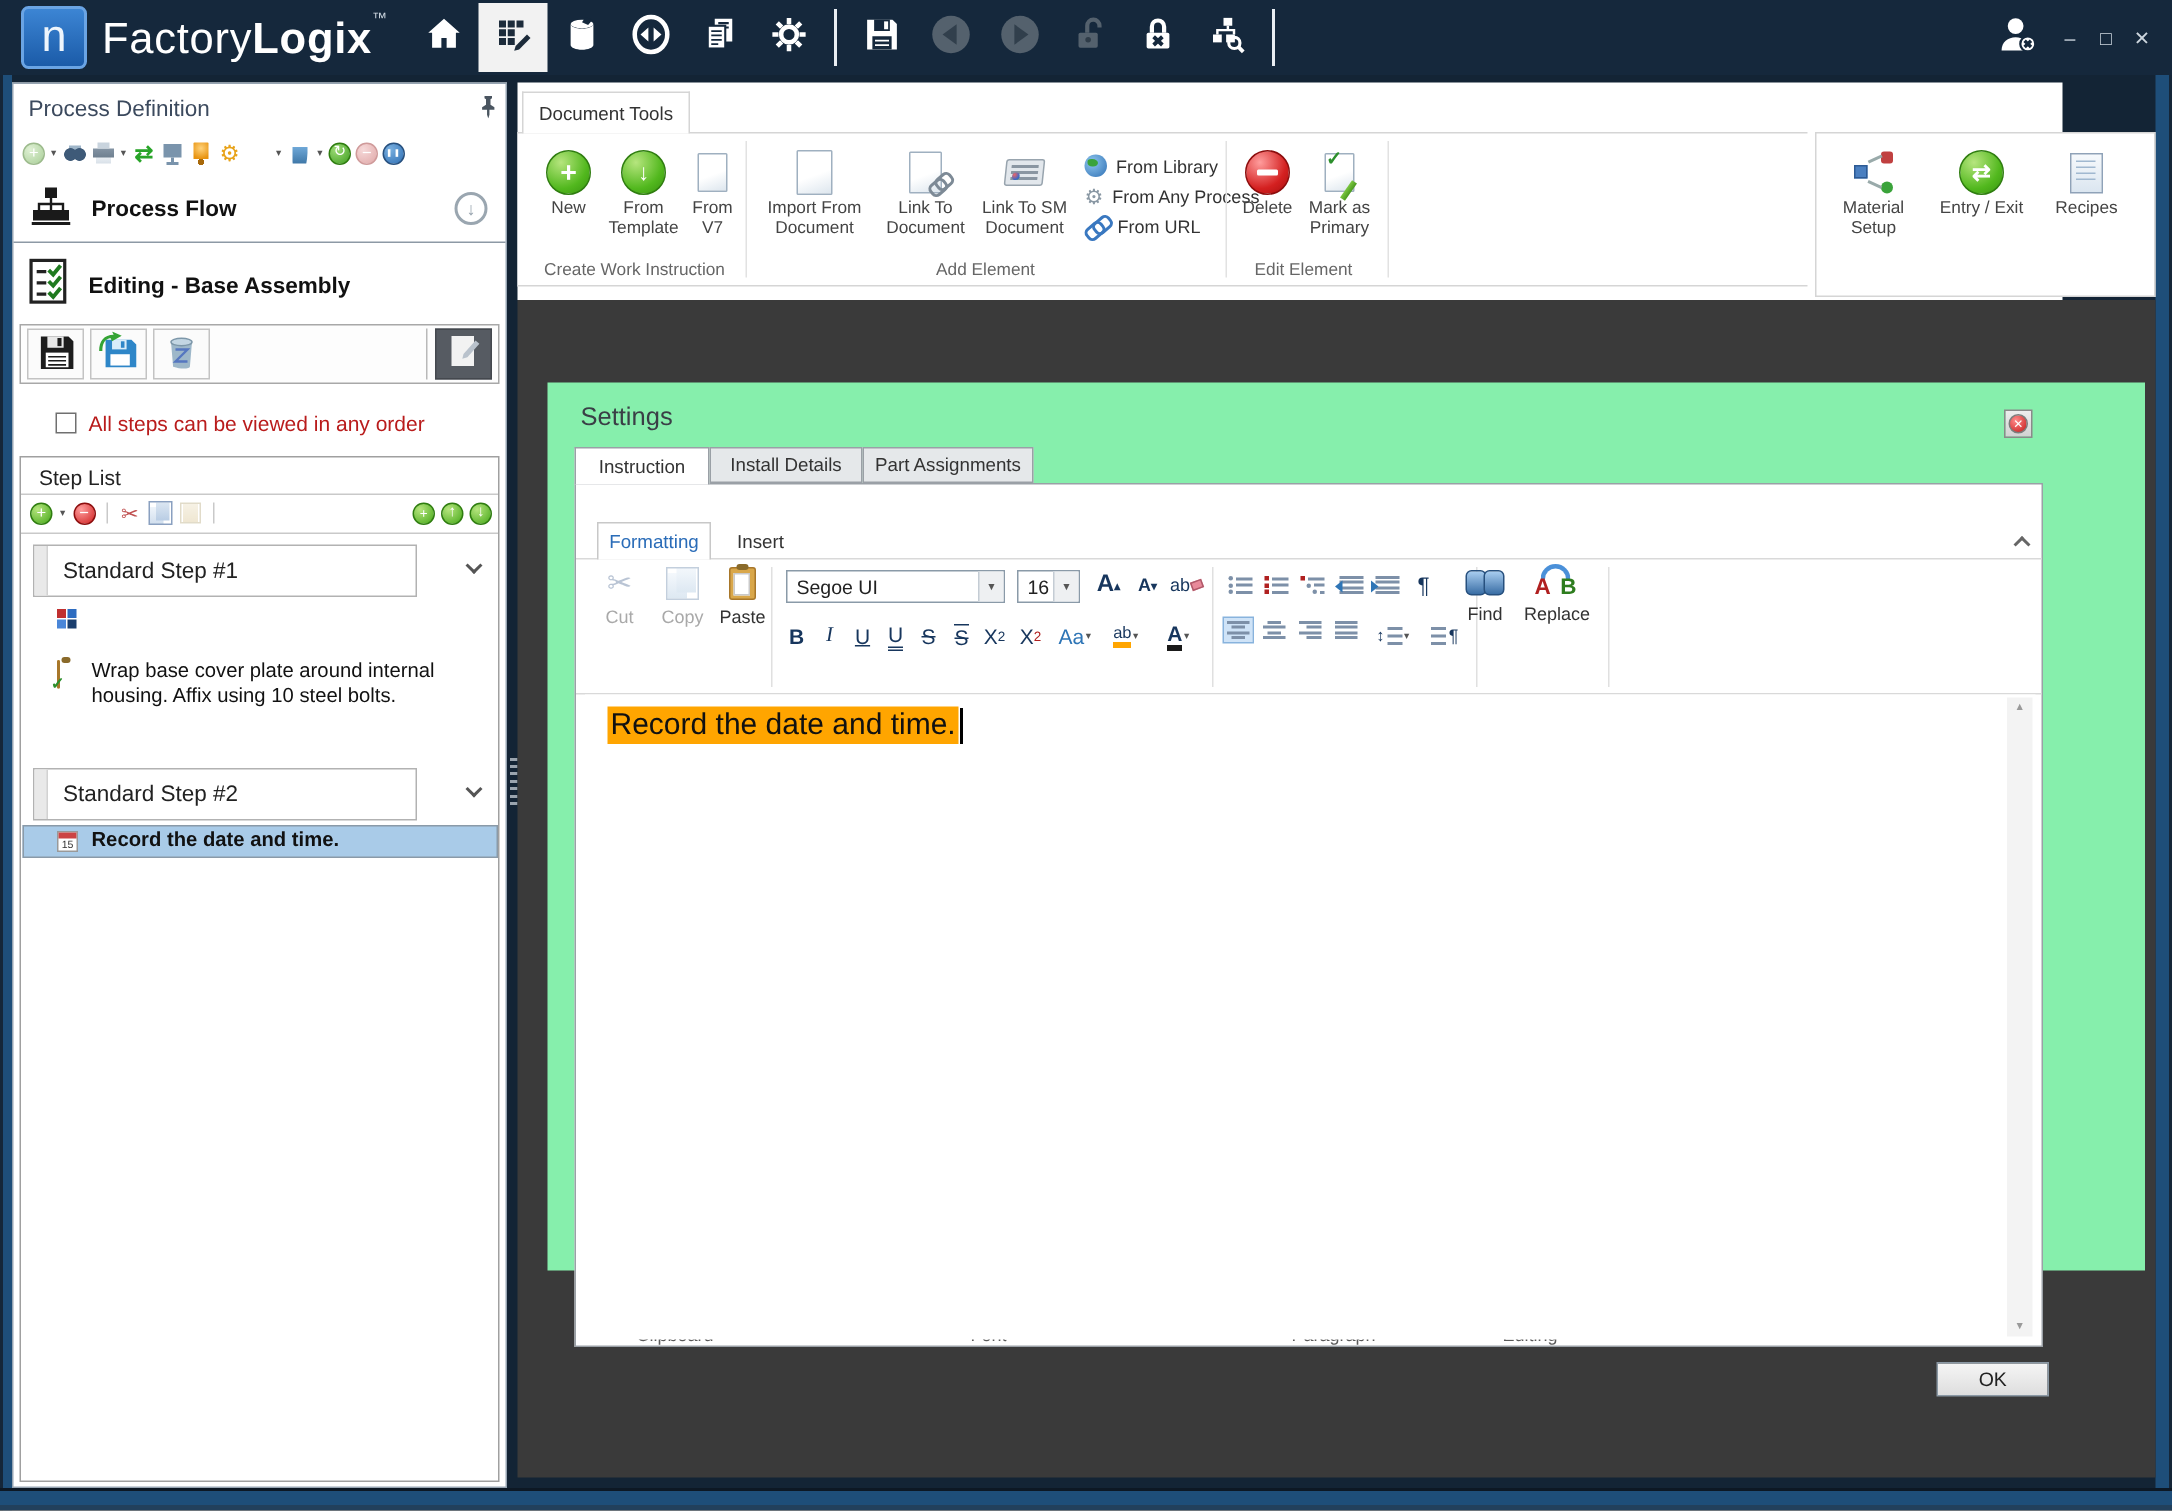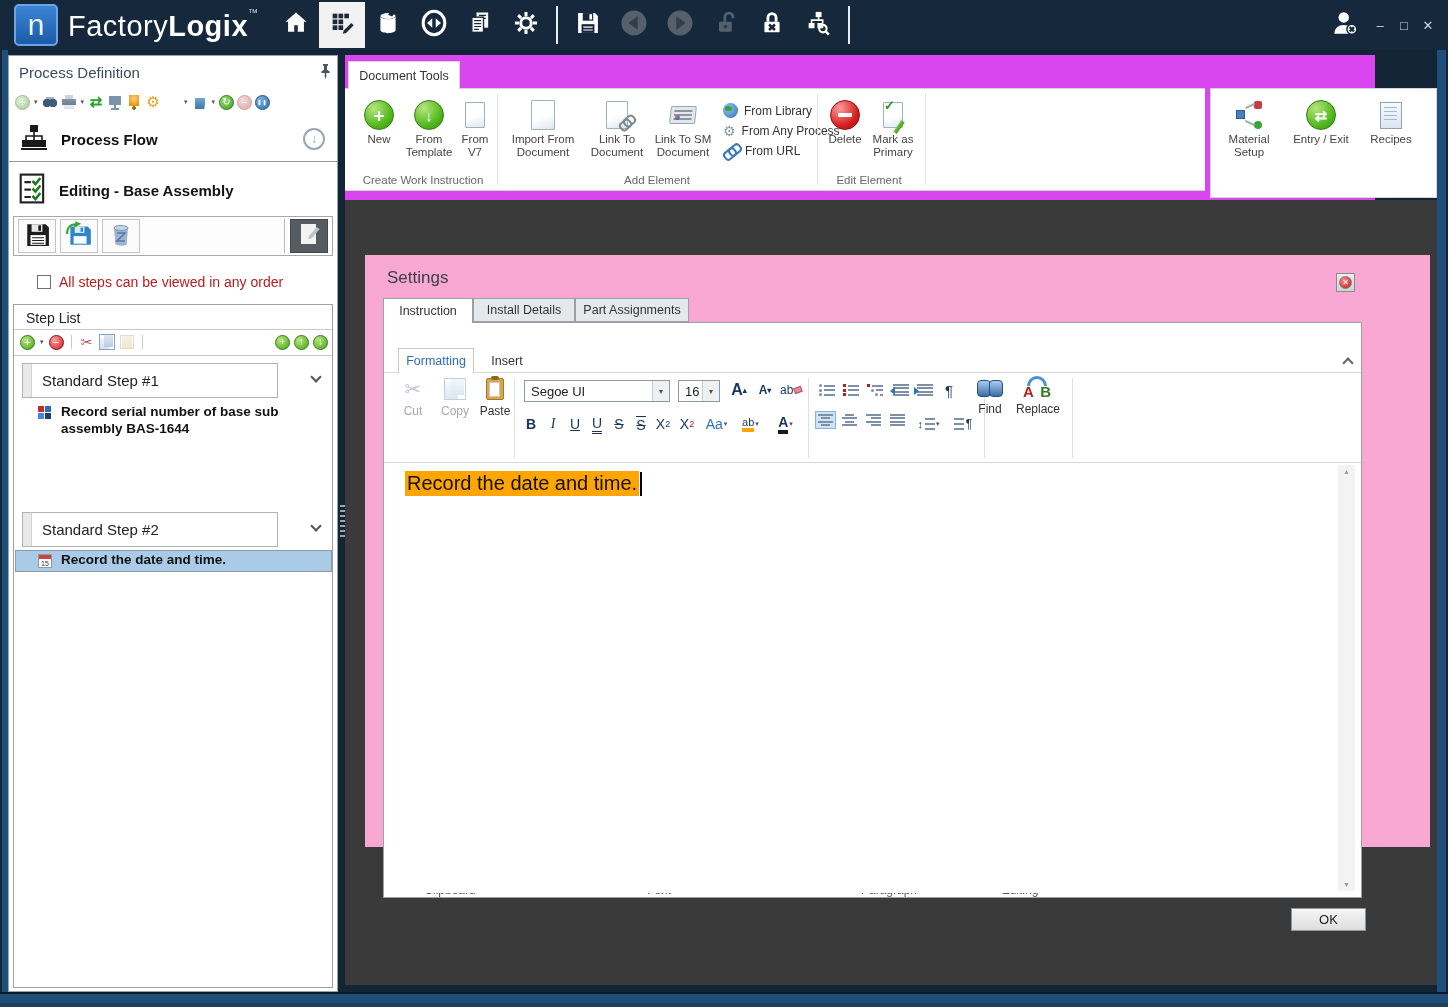--- a/index.html
+++ b/index.html
@@ -65,38 +65,38 @@
   .p-clip{width:12px;height:14px;background:#d9a74a;border:1px solid #a8772a;border-radius:2px;position:relative}
   .p-clip::before{content:"";position:absolute;left:2px;top:-3px;width:6px;height:4px;background:#8a6a2a;border-radius:2px}
   .p-clip::after{content:"✓";position:absolute;right:-4px;bottom:-4px;color:#2c8f2c;font-weight:bold;font-size:11px}
   .p-form{width:12px;height:14px;background:#fff;border:1px solid #9aa;position:relative}
   .p-form::before{content:"";position:absolute;left:2px;top:3px;width:7px;height:1px;background:#98a;box-shadow:0 3px 0 #98a,0 6px 0 #98a}
   .p-form::after{content:"";position:absolute;right:-3px;bottom:-2px;width:8px;height:3px;background:#8899aa;transform:rotate(-45deg)}
   .p-cal{width:14px;height:14px;background:#fff;border:1px solid #999;position:relative;font-size:7px;display:flex;align-items:flex-end;justify-content:center;color:#333}
   .p-cal::before{content:"";position:absolute;left:0;top:0;width:100%;height:4px;background:#c44}
 
   
-  .ribbon{position:absolute;left:345px;top:55px;width:1030px;height:145px;background:#d946ef}
+  .ribbon{position:absolute;left:345px;top:55px;width:1030px;height:145px;background:#ffffff}
   .doc-tab{position:absolute;left:3px;top:6px;width:112px;height:28px;background:#fff;border:1px solid #d5d5d5;border-bottom:none;display:flex;align-items:center;justify-content:center;font-size:12.5px;color:#333;z-index:2}
   .band{position:absolute;left:0;top:33px;width:860px;height:103px;background:#fff;border-top:1px solid #d5d5d5;border-bottom:1px solid #d5d5d5}
   .gsep{position:absolute;top:5px;bottom:5px;width:1px;background:#e2e2e2}
   .rbtn{position:absolute;display:flex;flex-direction:column;align-items:center;font-size:11.5px;color:#444;text-align:center;line-height:13px}
   .rbtn .ia{height:36px;display:flex;align-items:center;justify-content:center}
   .glabel{position:absolute;bottom:4px;font-size:11.5px;color:#666;text-align:center;transform:translateX(-50%)}
   .menu3{position:absolute;display:flex;flex-direction:column;gap:6px;font-size:12px;color:#333}
   .menu3 .mrow{display:flex;align-items:center;gap:6px}
   .gcirc{width:30px;height:30px;border-radius:50%;background:radial-gradient(circle at 32% 26%,#b6e57e,#52b81e 62%,#379310);border:1px solid #2f7d10;color:#fff;font-size:19px;font-weight:bold;display:flex;align-items:center;justify-content:center;line-height:1}
   .rcirc{width:30px;height:30px;border-radius:50%;background:radial-gradient(circle at 32% 26%,#ff9d9d,#d42020 62%,#a60f0f);border:1px solid #8c0d0d;display:flex;align-items:center;justify-content:center}
   .rcirc i{display:block;width:14px;height:4px;background:#fff;border-radius:1px}
   .pg{width:22px;height:28px;background:linear-gradient(160deg,#ffffff 55%,#dde6ee);border:1px solid #9fb0c0;border-radius:1px;position:relative}
   .rpanel{position:absolute;left:865px;top:33px;width:227px;height:110px;background:#fff;border:1px solid #d5d5d5}
 
   
   .canvas{position:absolute;left:345px;top:200px;width:1092px;height:785px;background:#3a3a3a}
-  .dialog{position:absolute;left:365px;top:255px;width:1065px;height:592px;background:#f9a8d4}
+  .dialog{position:absolute;left:365px;top:255px;width:1065px;height:592px;background:#86efac}
   .dlg-title{position:absolute;left:22px;top:13px;font-size:17px;color:#3a3f46}
   .dlg-close{position:absolute;left:971px;top:18px;width:19px;height:19px;background:linear-gradient(#ededed,#d2d2d2);border:1px solid #8a8a8a;display:flex;align-items:center;justify-content:center}
   .dlg-close .ball{width:13px;height:13px;border-radius:50%;background:radial-gradient(circle at 35% 30%,#ff8a8a,#c41818);border:1px solid #7c7c7c;color:#fff;font-size:8px;display:flex;align-items:center;justify-content:center}
   .dtab{position:absolute;top:43px;height:24px;display:flex;align-items:center;justify-content:center;font-size:12.5px;color:#333;background:#e5e8ea;border:1px solid #9aa0a6}
   .dtab.active{background:#fff;font-weight:normal;height:25px;border-bottom:none;z-index:2}
   .dpanel{position:absolute;left:18px;top:67px;width:979px;height:576px;background:#fff;border:1px solid #9aa0a6}
   .ftab{position:absolute;top:25px;height:25px;display:flex;align-items:center;justify-content:center;font-size:12.5px}
   .ftab.active{background:#fff;border:1px solid #c8c8c8;border-bottom:none;color:#2a6cb8;z-index:2}
   .ftab.plain{color:#333}
   .ftabline{position:absolute;left:0;top:49px;width:100%;height:1px;background:#d9d9d9}
@@ -438,21 +438,24 @@
 
       <div class="act bold" style="top:99px">
         <span class="ic">
             <span class="p-blocks">
               <i style="background:#c03030"></i>
               <i style="background:#2d6cc0"></i>
               <i style="background:#4a86d8"></i>
               <i style="background:#1a3e6e"></i>
             </span>
           </span>
-        <span class="tx">Record serial number of base sub assembly BAS-1644</span>
+      </div>
+      <div class="act" style="top:134px">
+        <span class="ic"><span class="p-clip"></span></span>
+        <span class="tx">Wrap base cover plate around internal housing. Affix using 10 steel bolts.</span>
       </div>
 
       <div class="stephdr" style="top:207px">
         <span class="grip"></span>
         <span class="txt">Standard Step #2</span>
       </div>
       <span class="chev" style="position:absolute;left:298px;top:217px"></span>
 
       <div class="act bold sel" style="top:245px">
         <span class="ic">

